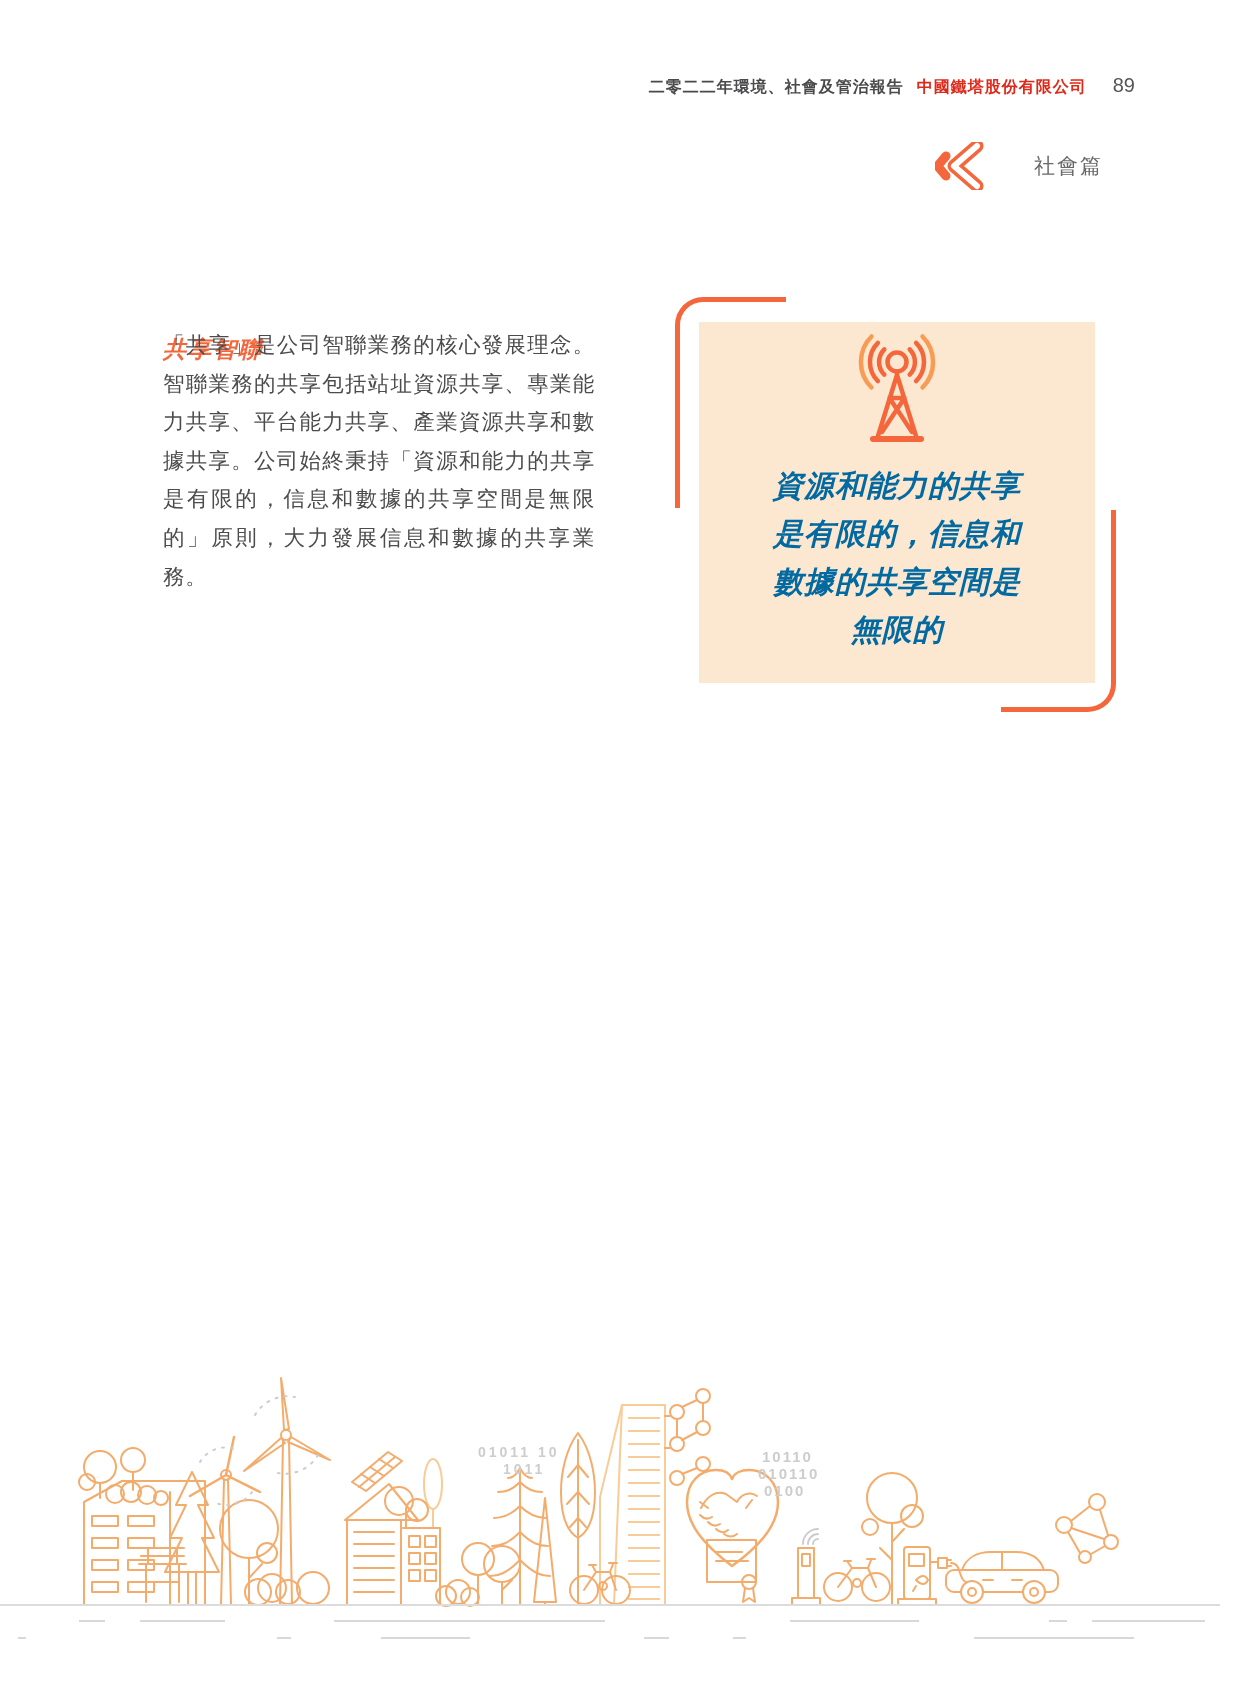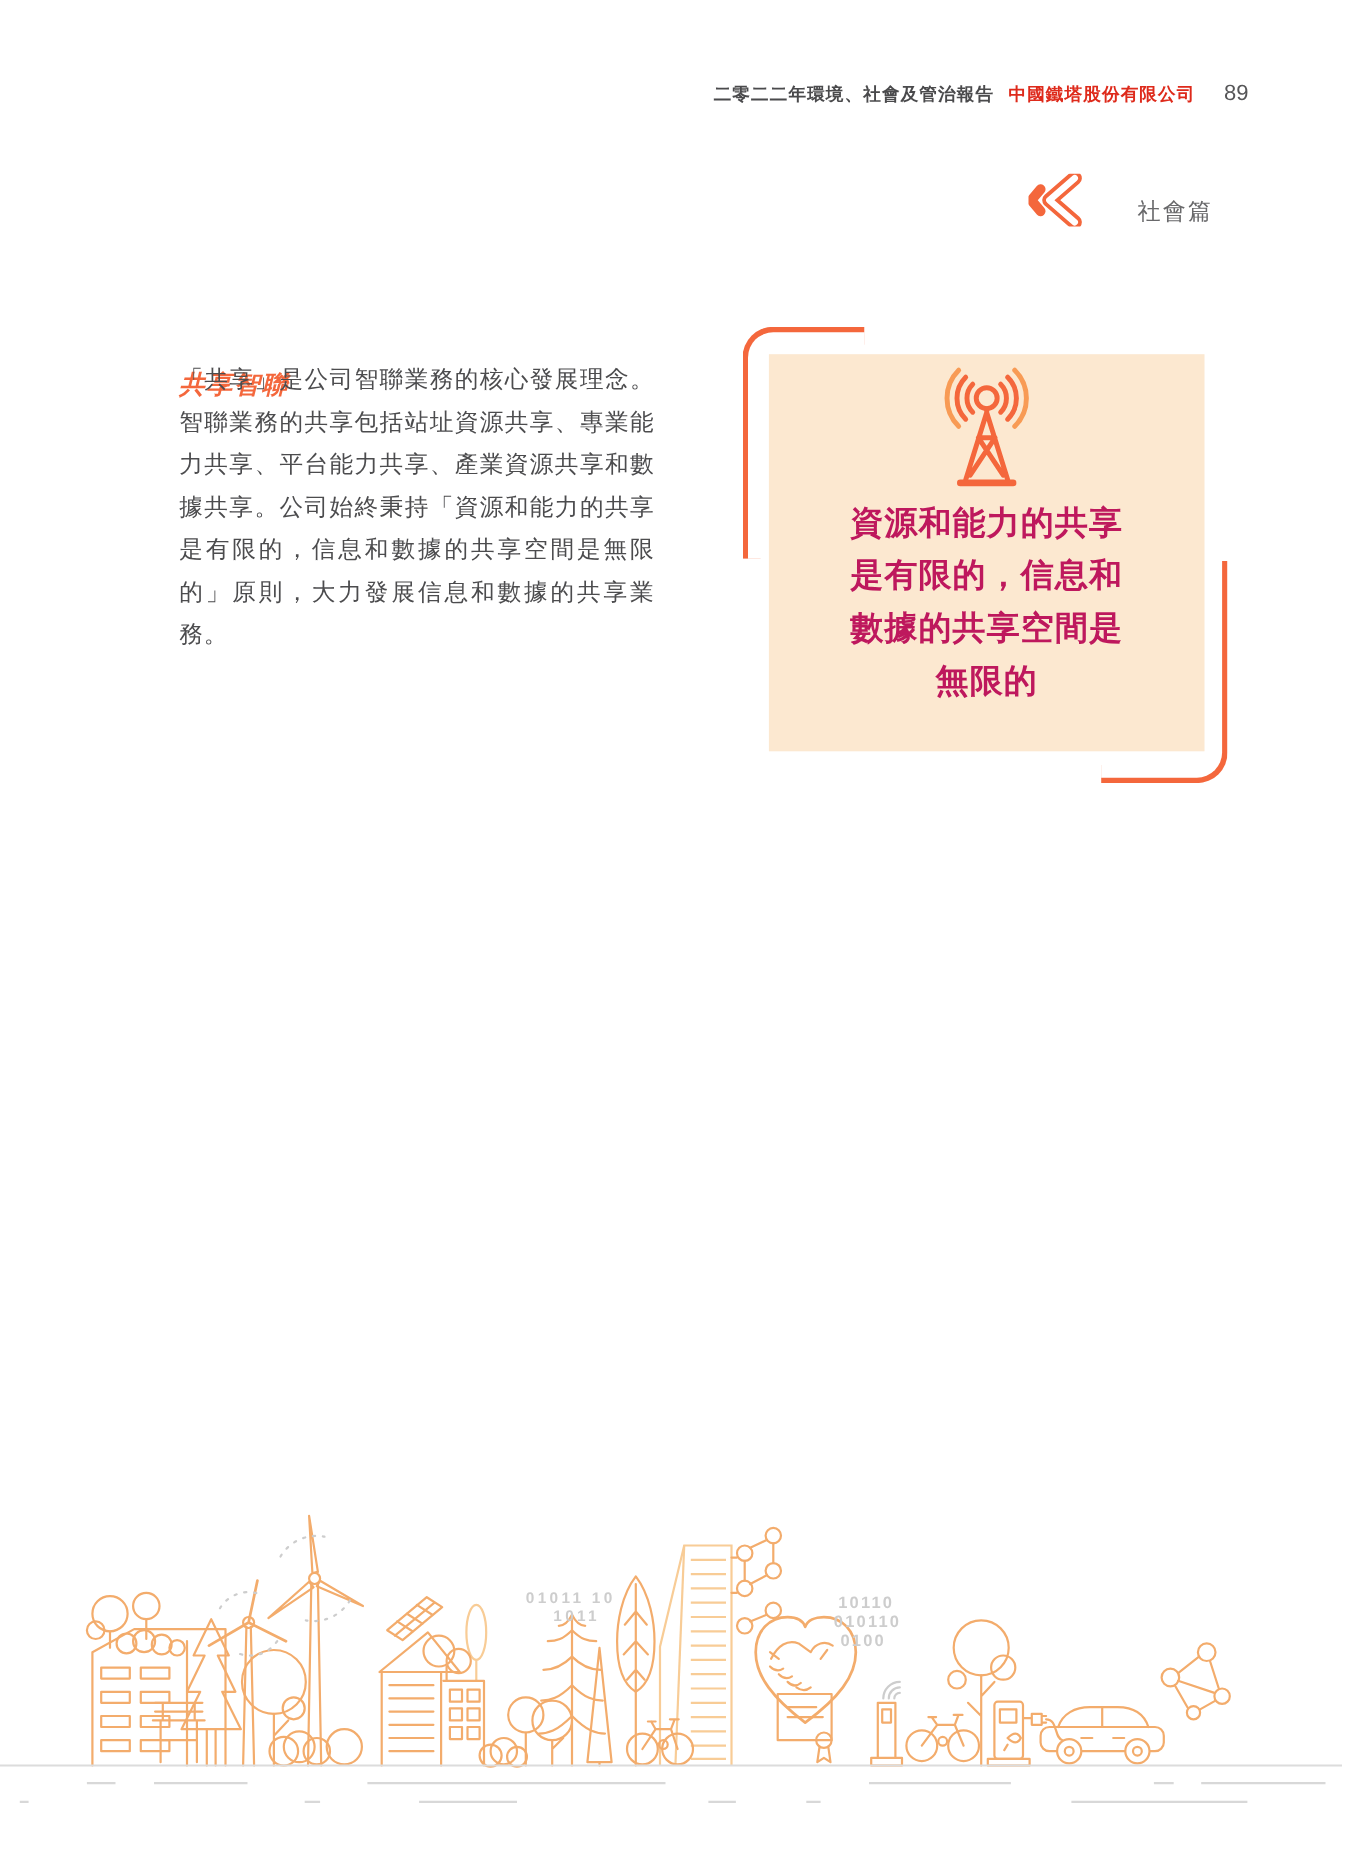--- a/index.html
+++ b/index.html
@@ -4,39 +4,39 @@
 <style>
   html,body{margin:0;padding:0;background:#fff;}
   .page{position:relative;width:1220px;height:1682px;background:#fff;overflow:hidden;
         font-family:"Liberation Sans","DejaVu Sans",sans-serif;}
   
   .hdr{position:absolute;top:74px;right:85px;display:flex;align-items:baseline;white-space:nowrap;}
   .hdr .rpt{font-size:16px;font-weight:bold;color:#4A4A4C;letter-spacing:1px;}
   .hdr .co{font-size:16px;font-weight:bold;color:#DE2A1B;margin-left:13px;letter-spacing:1px;}
   .hdr .pg{font-size:20px;color:#565658;margin-left:26px;}
   
-  .chap{position:absolute;top:158px;right:117px;display:flex;align-items:flex-end;gap:28px;}
+  .chap{position:absolute;top:142px;right:117px;display:flex;align-items:center;gap:28px;}
   .chap .lbl{font-size:21px;color:#69696B;margin-left:13px;letter-spacing:2px;}
   
   .heading{position:absolute;left:163px;top:288px;font-size:23px;font-weight:bold;font-style:italic;
            color:#F4673C;letter-spacing:2px;margin-top:46px;}
   .content{position:absolute;left:163px;top:326px;width:937px;font-size:21.5px;line-height:38.6px;
            color:#4C4C4E;text-align:justify;letter-spacing:0.8px;}
   .content p{margin:0;}
   .content p.p1{margin-bottom:44px;}
   
   .callout{float:right;width:505px;height:420px;position:relative;}
   .brk-tl{position:absolute;left:80px;top:-29px;width:106px;height:206px;
           border-left:5px solid #F4673C;border-top:5px solid #F4673C;border-top-left-radius:28px;}
   .brk-br{position:absolute;left:406px;top:184px;width:110px;height:197px;
           border-right:5px solid #F4673C;border-bottom:5px solid #F4673C;border-bottom-right-radius:28px;}
   .qbox{position:absolute;left:104px;top:-4px;width:396px;height:361px;background:#FCE8D0;
         display:flex;flex-direction:column;align-items:center;padding-top:10px;box-sizing:border-box;}
-  .qtext{width:272px;margin-top:2px;text-align:center;font-size:30px;line-height:48px;font-weight:bold;
-         color:#be185d;letter-spacing:1px;}
+  .qtext{width:272px;margin-top:12px;text-align:center;font-size:30px;line-height:48px;font-weight:bold;
+         font-style:italic;color:#0369a1;letter-spacing:1px;}
   
   .illus{position:absolute;left:0;top:1230px;width:1240px;height:452px;}
 </style>
 </head>
 <body>
 
 <div class="page">
 
   <div class="hdr">
     <span class="rpt">二零二二年環境、社會及管治報告</span>

